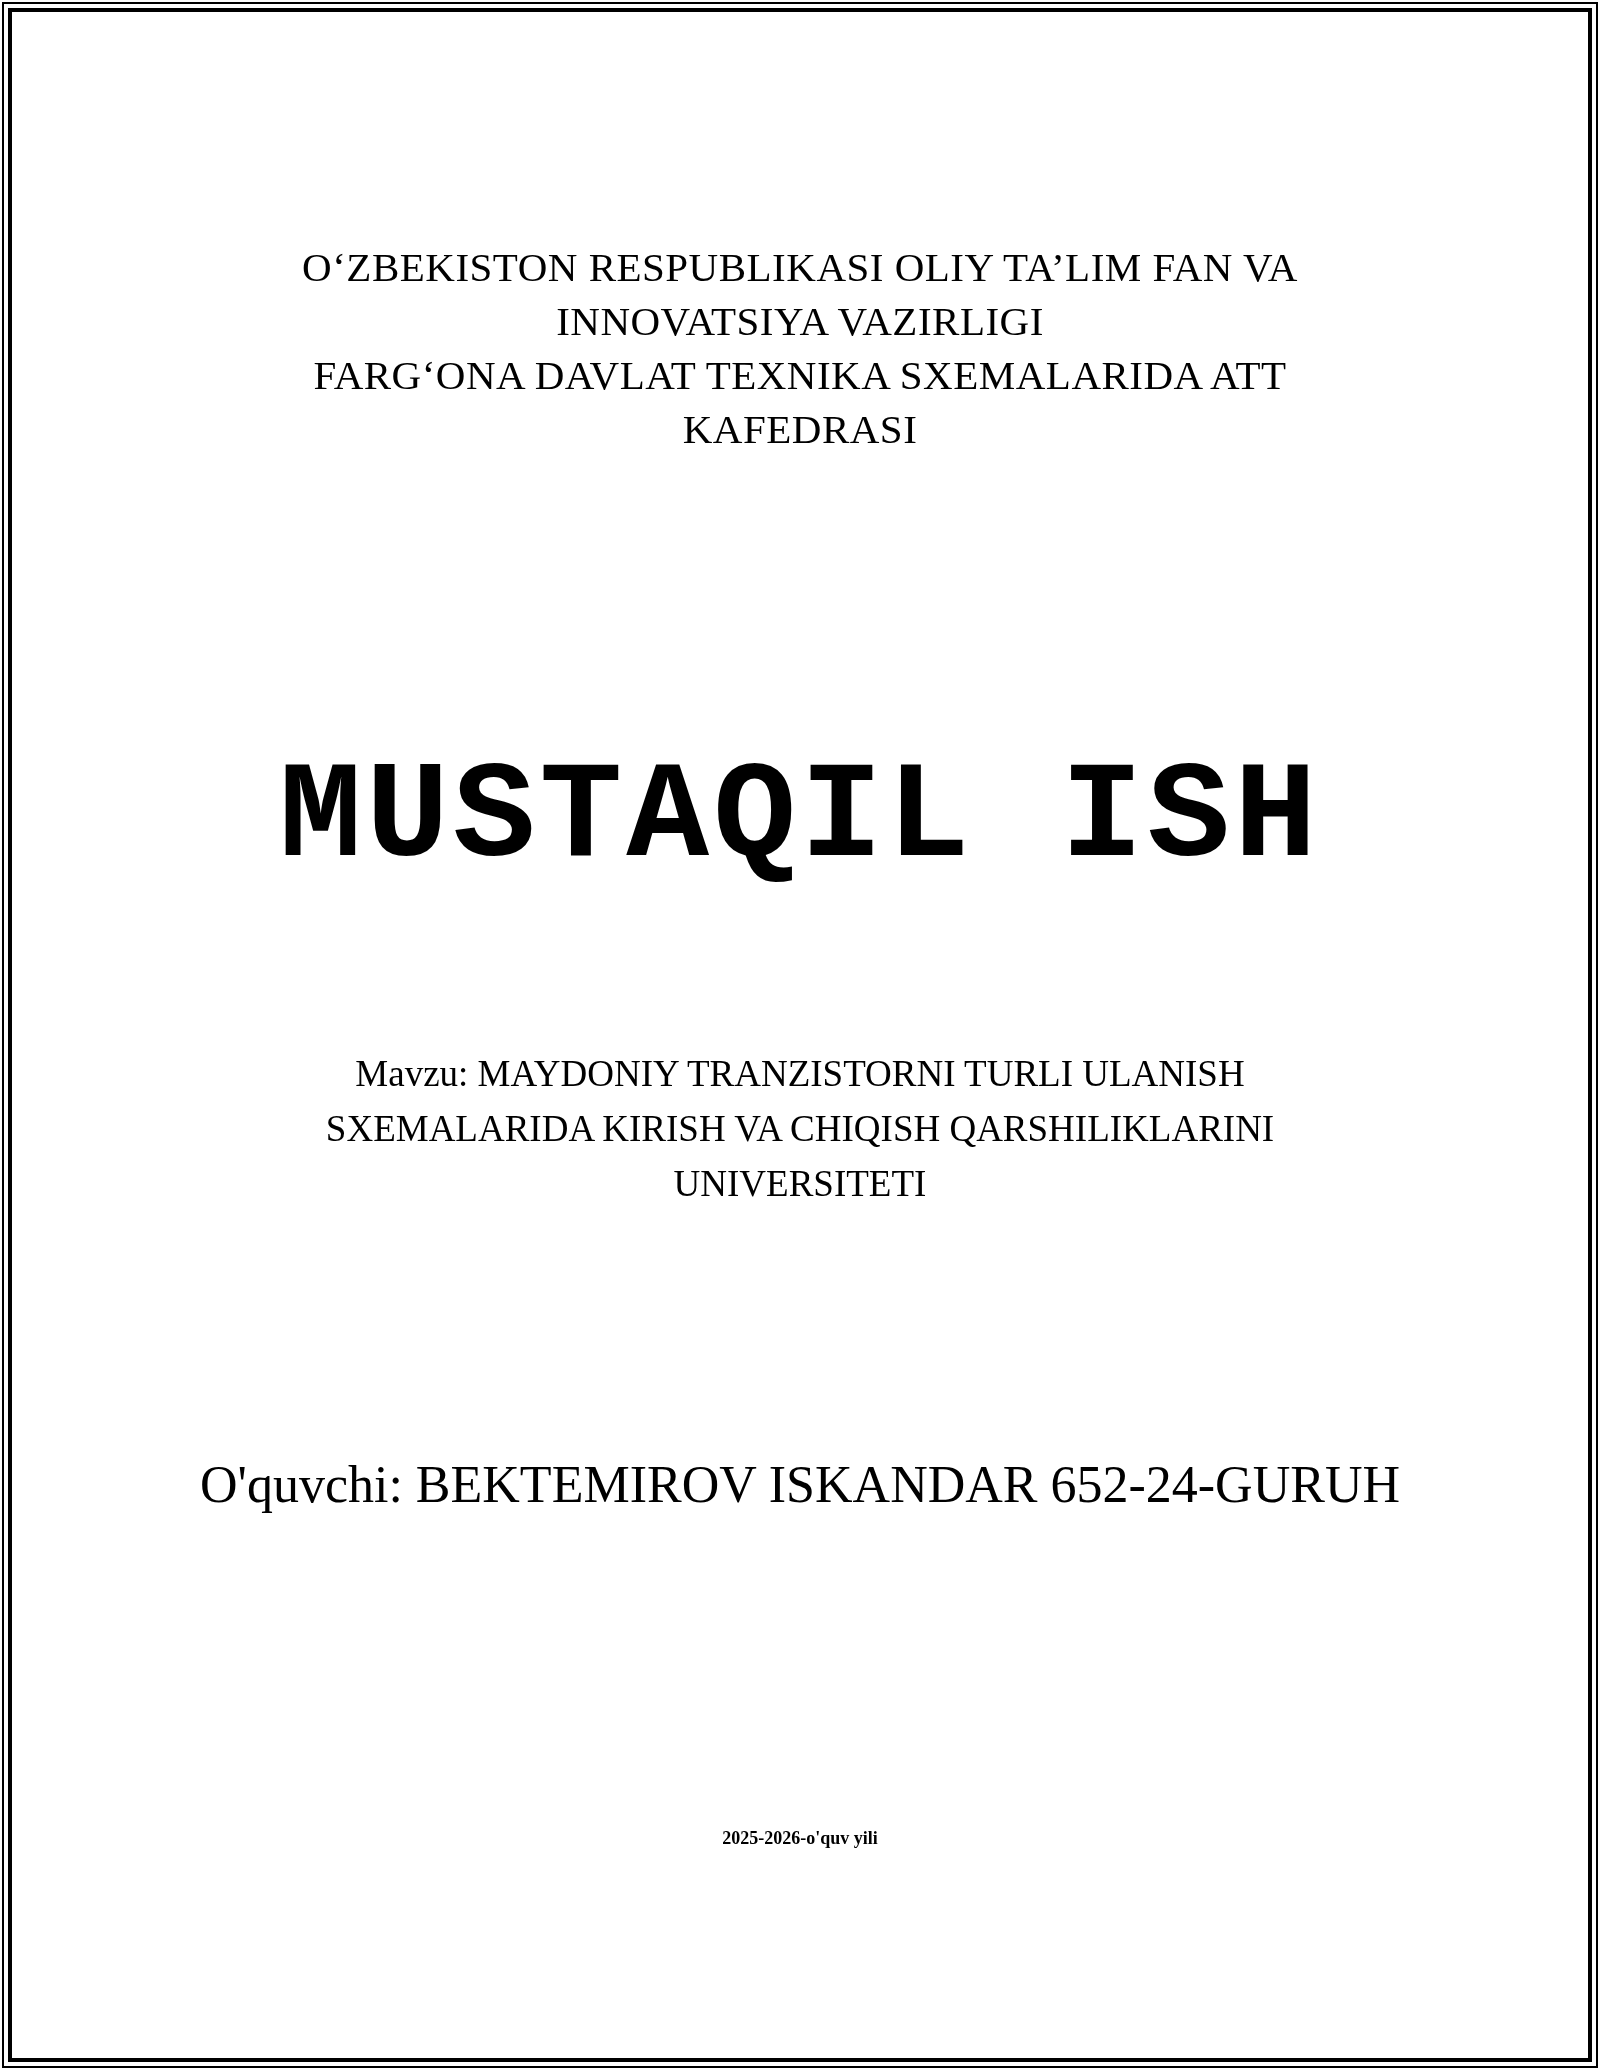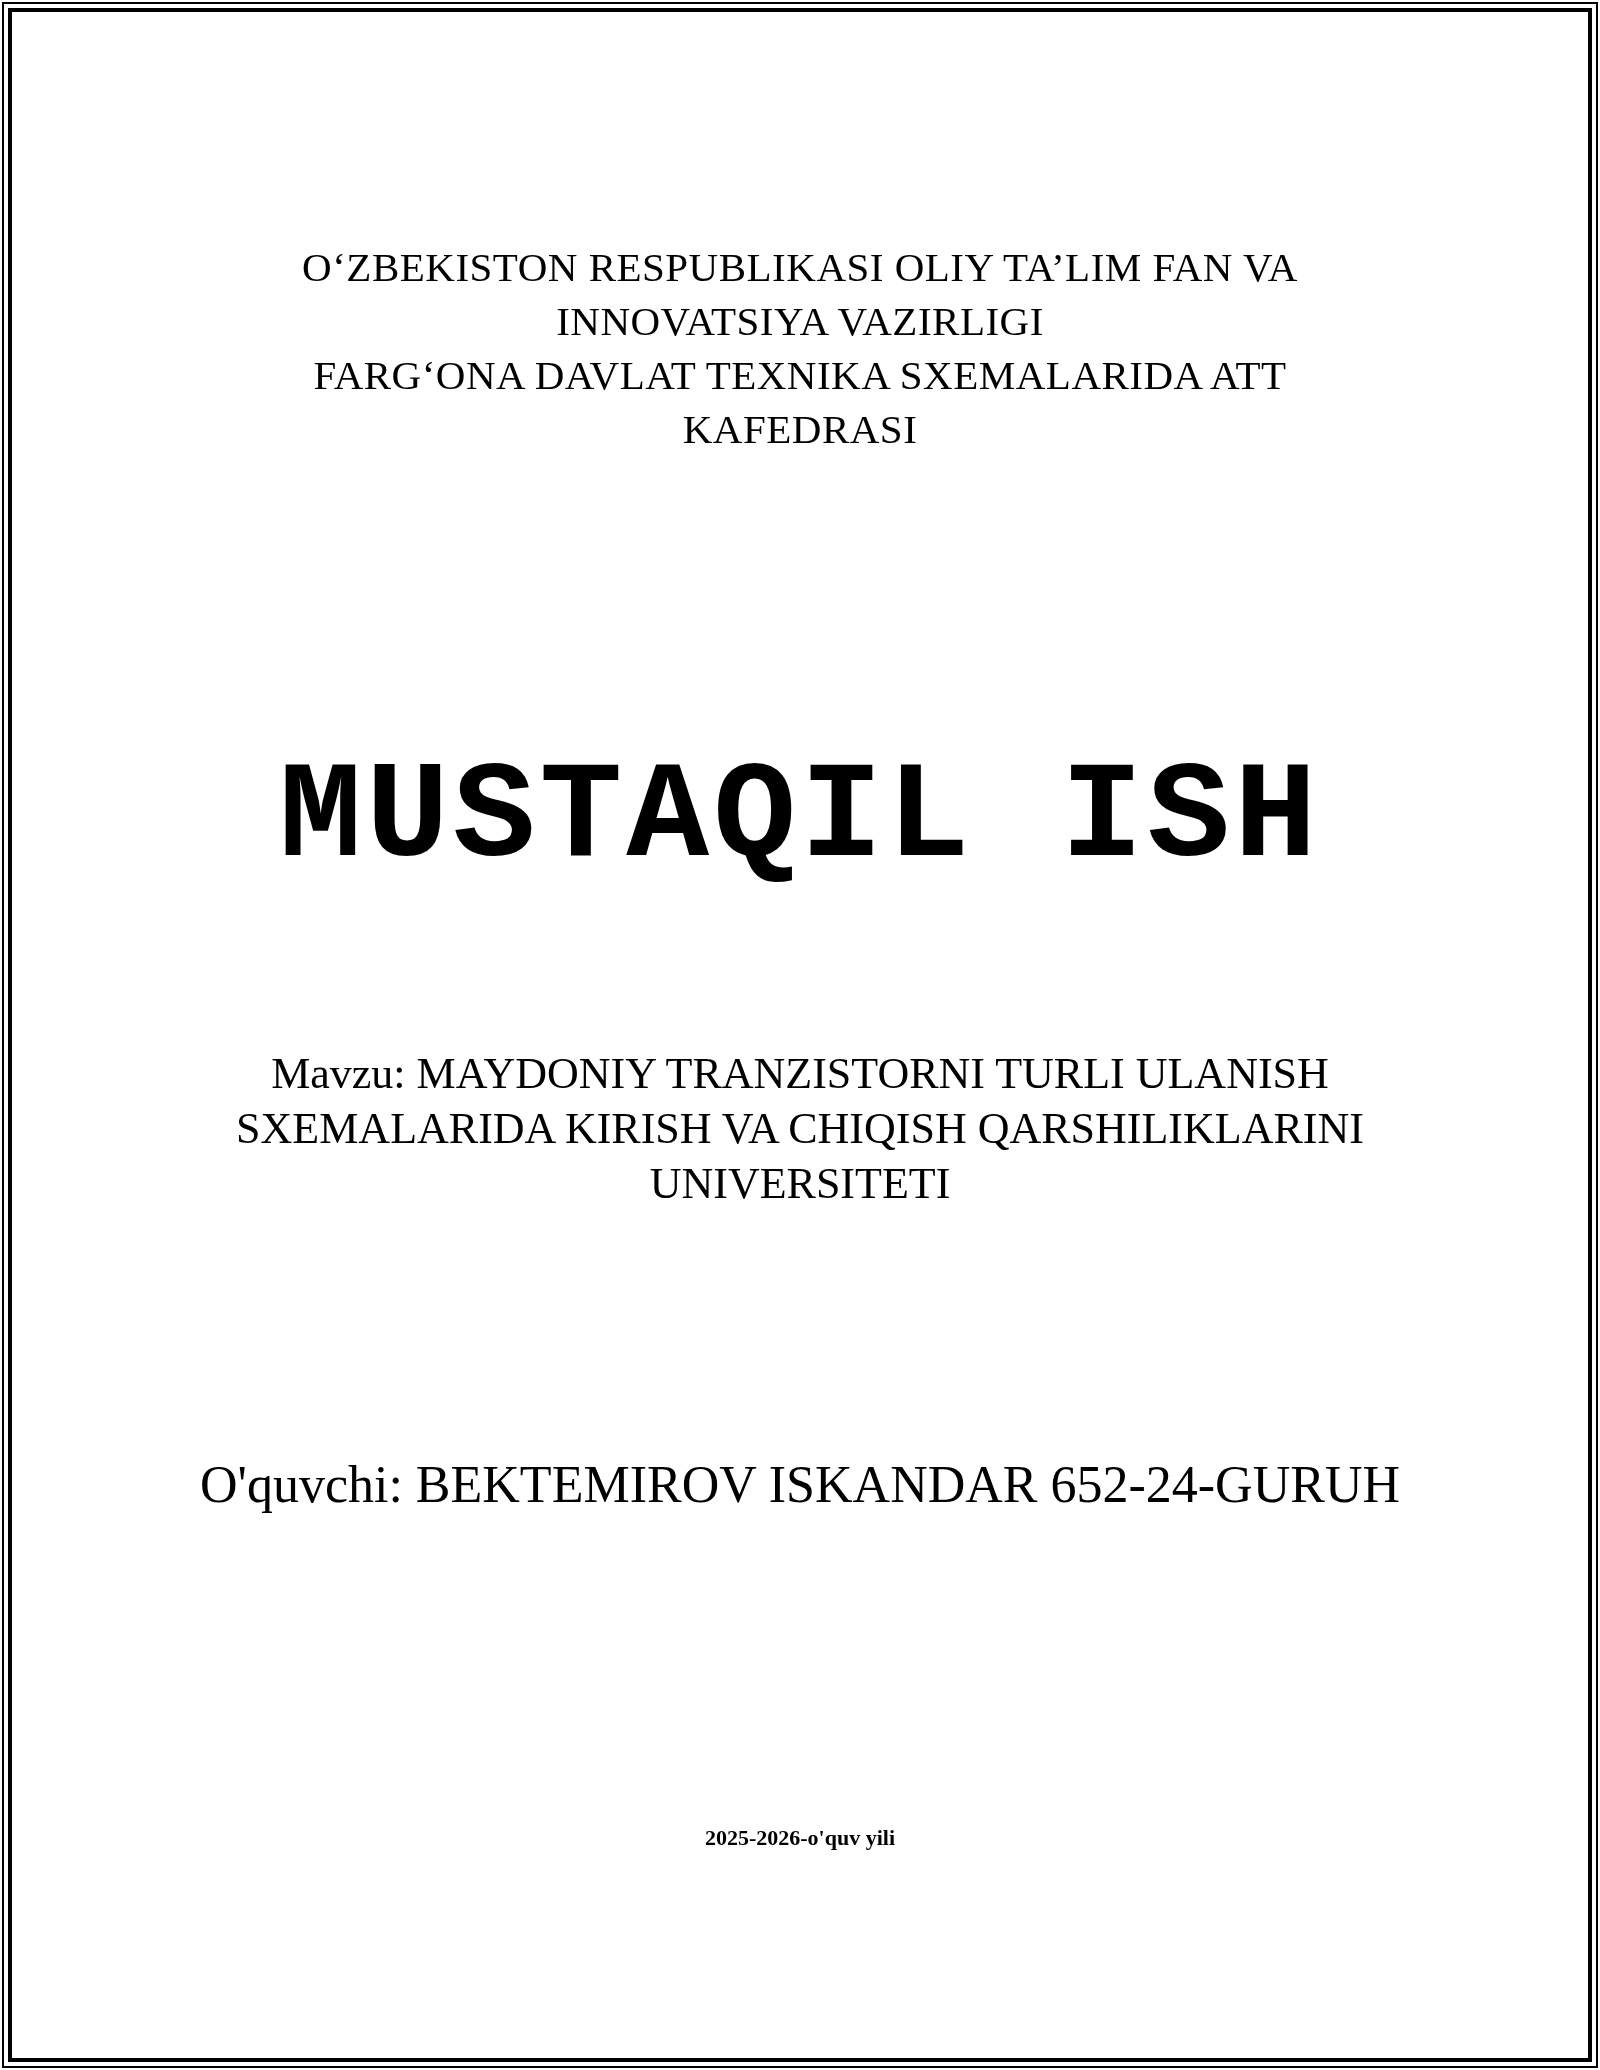--- a/index.html
+++ b/index.html
@@ -56,41 +56,41 @@
     white-space: nowrap;
     font-family: Liberation Mono, monospace;
   }
 
   .topic-block {
     position: absolute;
     top: 1046px;
     left: 0;
     right: 0;
     text-align: center;
-    font-size: 44px;
+    font-size: 37px;
     line-height: 55px;
   }
 
   .student-line {
     position: absolute;
     top: 1460px;
     left: 0;
     right: 0;
     text-align: center;
     font-size: 52px;
     line-height: 50px;
   }
 
   .year-line {
     position: absolute;
     top: 1824px;
     left: 0;
     right: 0;
     text-align: center;
-    font-size: 22px;
+    font-size: 18px;
     line-height: 28px;
     font-weight: bold;
   }
 </style>
 </head>
 <body>
 
 <div class="page" style="background: rgb(255, 255, 255); color: rgb(0, 0, 0);">
 
   <div class="frame-outer" style="border-color: rgb(0, 0, 0);"></div>

